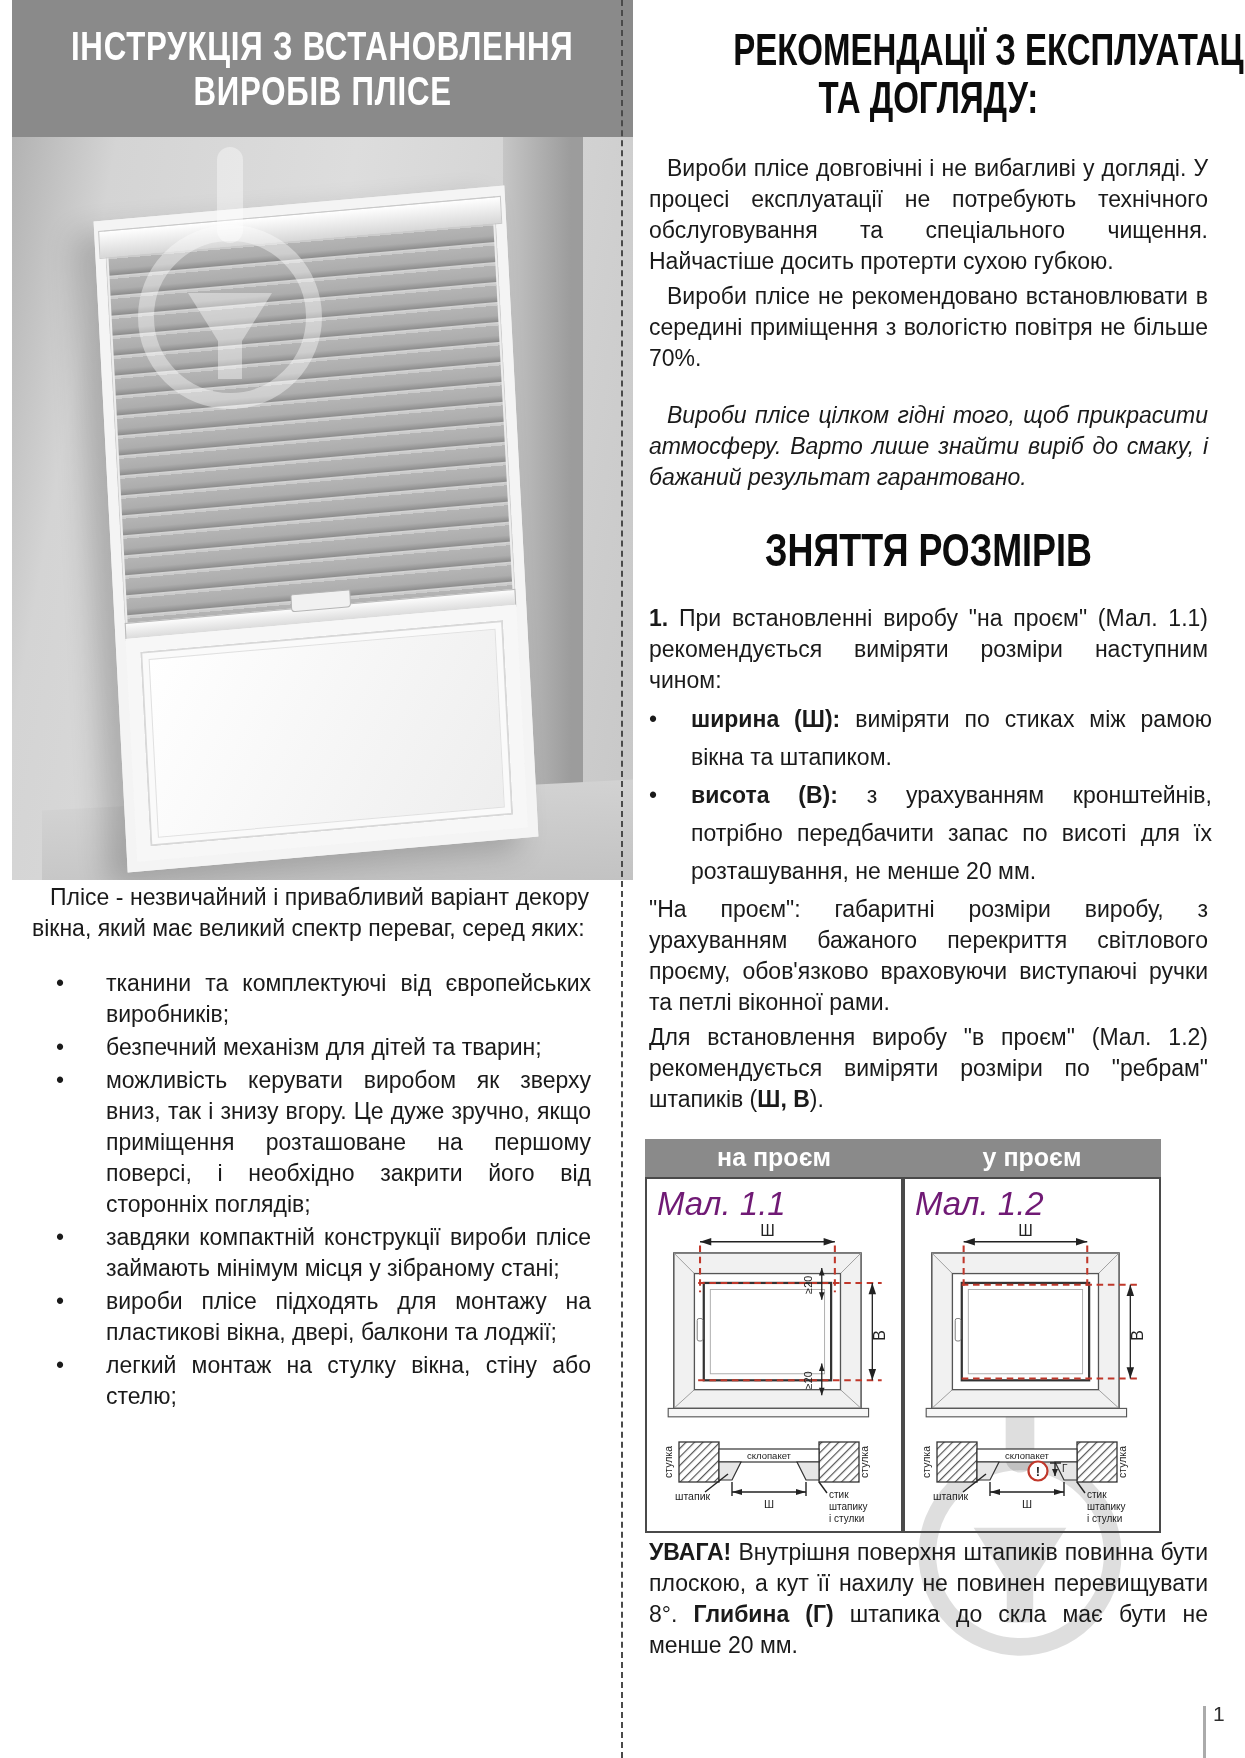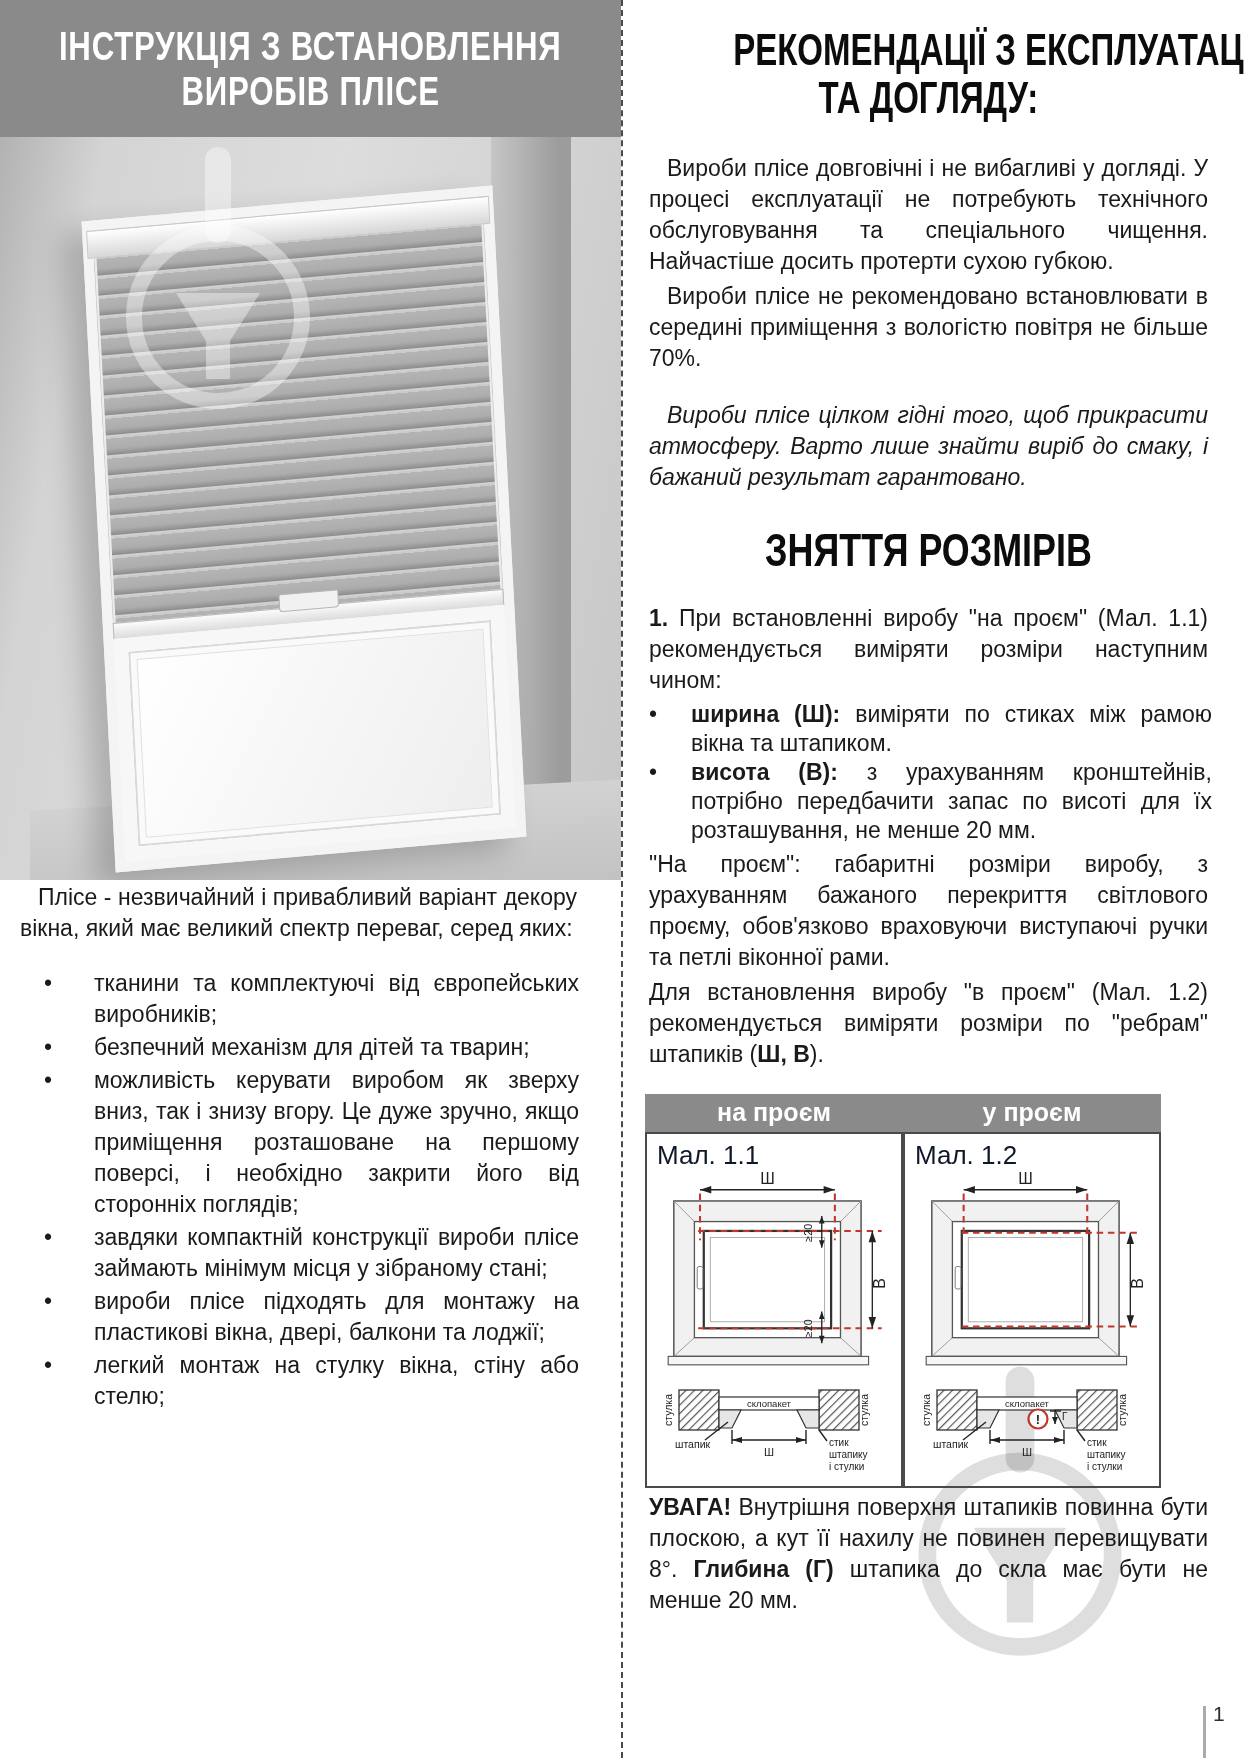--- a/index.html
+++ b/index.html
@@ -4,21 +4,21 @@
 <style>
   html,body { margin:0; padding:0; background:#ffffff; }
   .page {
     position:relative; width:1245px; height:1758px; background:#fff;
     font-family:"Liberation Sans", sans-serif; color:#1a1a1a; overflow:hidden;
   }
   
   .divider { position:absolute; left:621px; top:0; height:1758px; border-left:2px dashed #4a4a4a; z-index:3; }
 
   
-  .left-col { position:absolute; left:0; top:0; width:621px; }
+  .left-col { position:absolute; left:12px; top:0; width:621px; }
   .left-header { height:137px; background:#8a8a8a; display:flex; flex-direction:column; justify-content:center; align-items:center; }
   .hline { color:#fff; font-weight:bold; font-size:40px; line-height:1.12; display:inline-block;
            transform:scaleX(0.78); transform-origin:center; white-space:nowrap; letter-spacing:1px; }
   .photo { position:relative; height:743px; overflow:hidden;
            background:linear-gradient(100deg,#b2b2b2 0%,#d4d4d4 14%,#dddddd 46%,#d1d1d1 78%,#c7c7c7 100%); }
   .recess-jamb { position:absolute; top:-20px; right:50px; width:80px; height:110%;
                  background:linear-gradient(to right,#c6c6c6,#9c9c9c 85%); transform:skewY(-5deg); }
   .recess-floor { position:absolute; bottom:-55px; left:30px; right:0; height:140px;
                   background:linear-gradient(to bottom,#d2d2d2,#bcbcbc); transform:skewY(-3deg); }
   .win { position:absolute; left:98px; top:66px; width:392px; height:632px;
@@ -50,30 +50,30 @@
   
   .right-col { position:absolute; left:623px; top:0; width:622px; box-sizing:border-box; padding:0 33px 0 22px; z-index:1; }
   .r-title { text-align:center; font-weight:bold; font-size:44px; line-height:1.1; color:#0c0c0c; margin:26px 0 0; }
   .r-title .cond { transform:scaleX(0.75); }
   .right-col p.body { margin:4px; }
   .mt30 { margin-top:30px !important; }
   .mt26 { margin-top:26px !important; }
   .italic { font-style:italic; }
   .sec2 { margin:30px 0 26px; }
   ul.blist2 { list-style:none; margin:0; padding:0; }
-  ul.blist2 li { position:relative; padding-left:46px; font-size:23px; line-height:29px; text-align:justify; }
+  ul.blist2 li { position:relative; padding-left:46px; font-size:23px; line-height:38px; text-align:justify; }
   ul.blist2 li::before { content:"•"; position:absolute; left:4px; top:0; }
 
   
   .panels { display:flex; margin-top:24px; position:relative; z-index:1; }
   .panel { width:258px; }
   .panel-header { height:38px; background:#8a8a8a; color:#fff; font-weight:bold; font-size:25px;
                   display:flex; align-items:center; justify-content:center; }
   .panel-body { border:2px solid #4a4a4a; background:transparent; height:356px; box-sizing:border-box; padding:4px 2px; }
-  .fig-label { font-size:26px; color:#0f172a; margin:2px 0 0 8px; }
+  .fig-label { font-size:33px; color:#701a75; margin:2px 0 0 8px;font-style:italic; }
   .front-svg { width:100%; height:206px; display:block; }
   .cross-svg { width:100%; height:102px; display:block; margin-top:6px; }
   .t { font-family:"Liberation Sans",sans-serif; fill:#222; }
   .red { stroke:#c0382b; stroke-width:2.2; stroke-dasharray:7 5; fill:none; }
   .dl { stroke:#222; stroke-width:1.4; }
 
   .attention { margin-top:30px; position:relative; z-index:1; }
 
   .wm-bottom { position:absolute; left:880px; top:1360px; width:280px; height:320px; z-index:0; }
 

